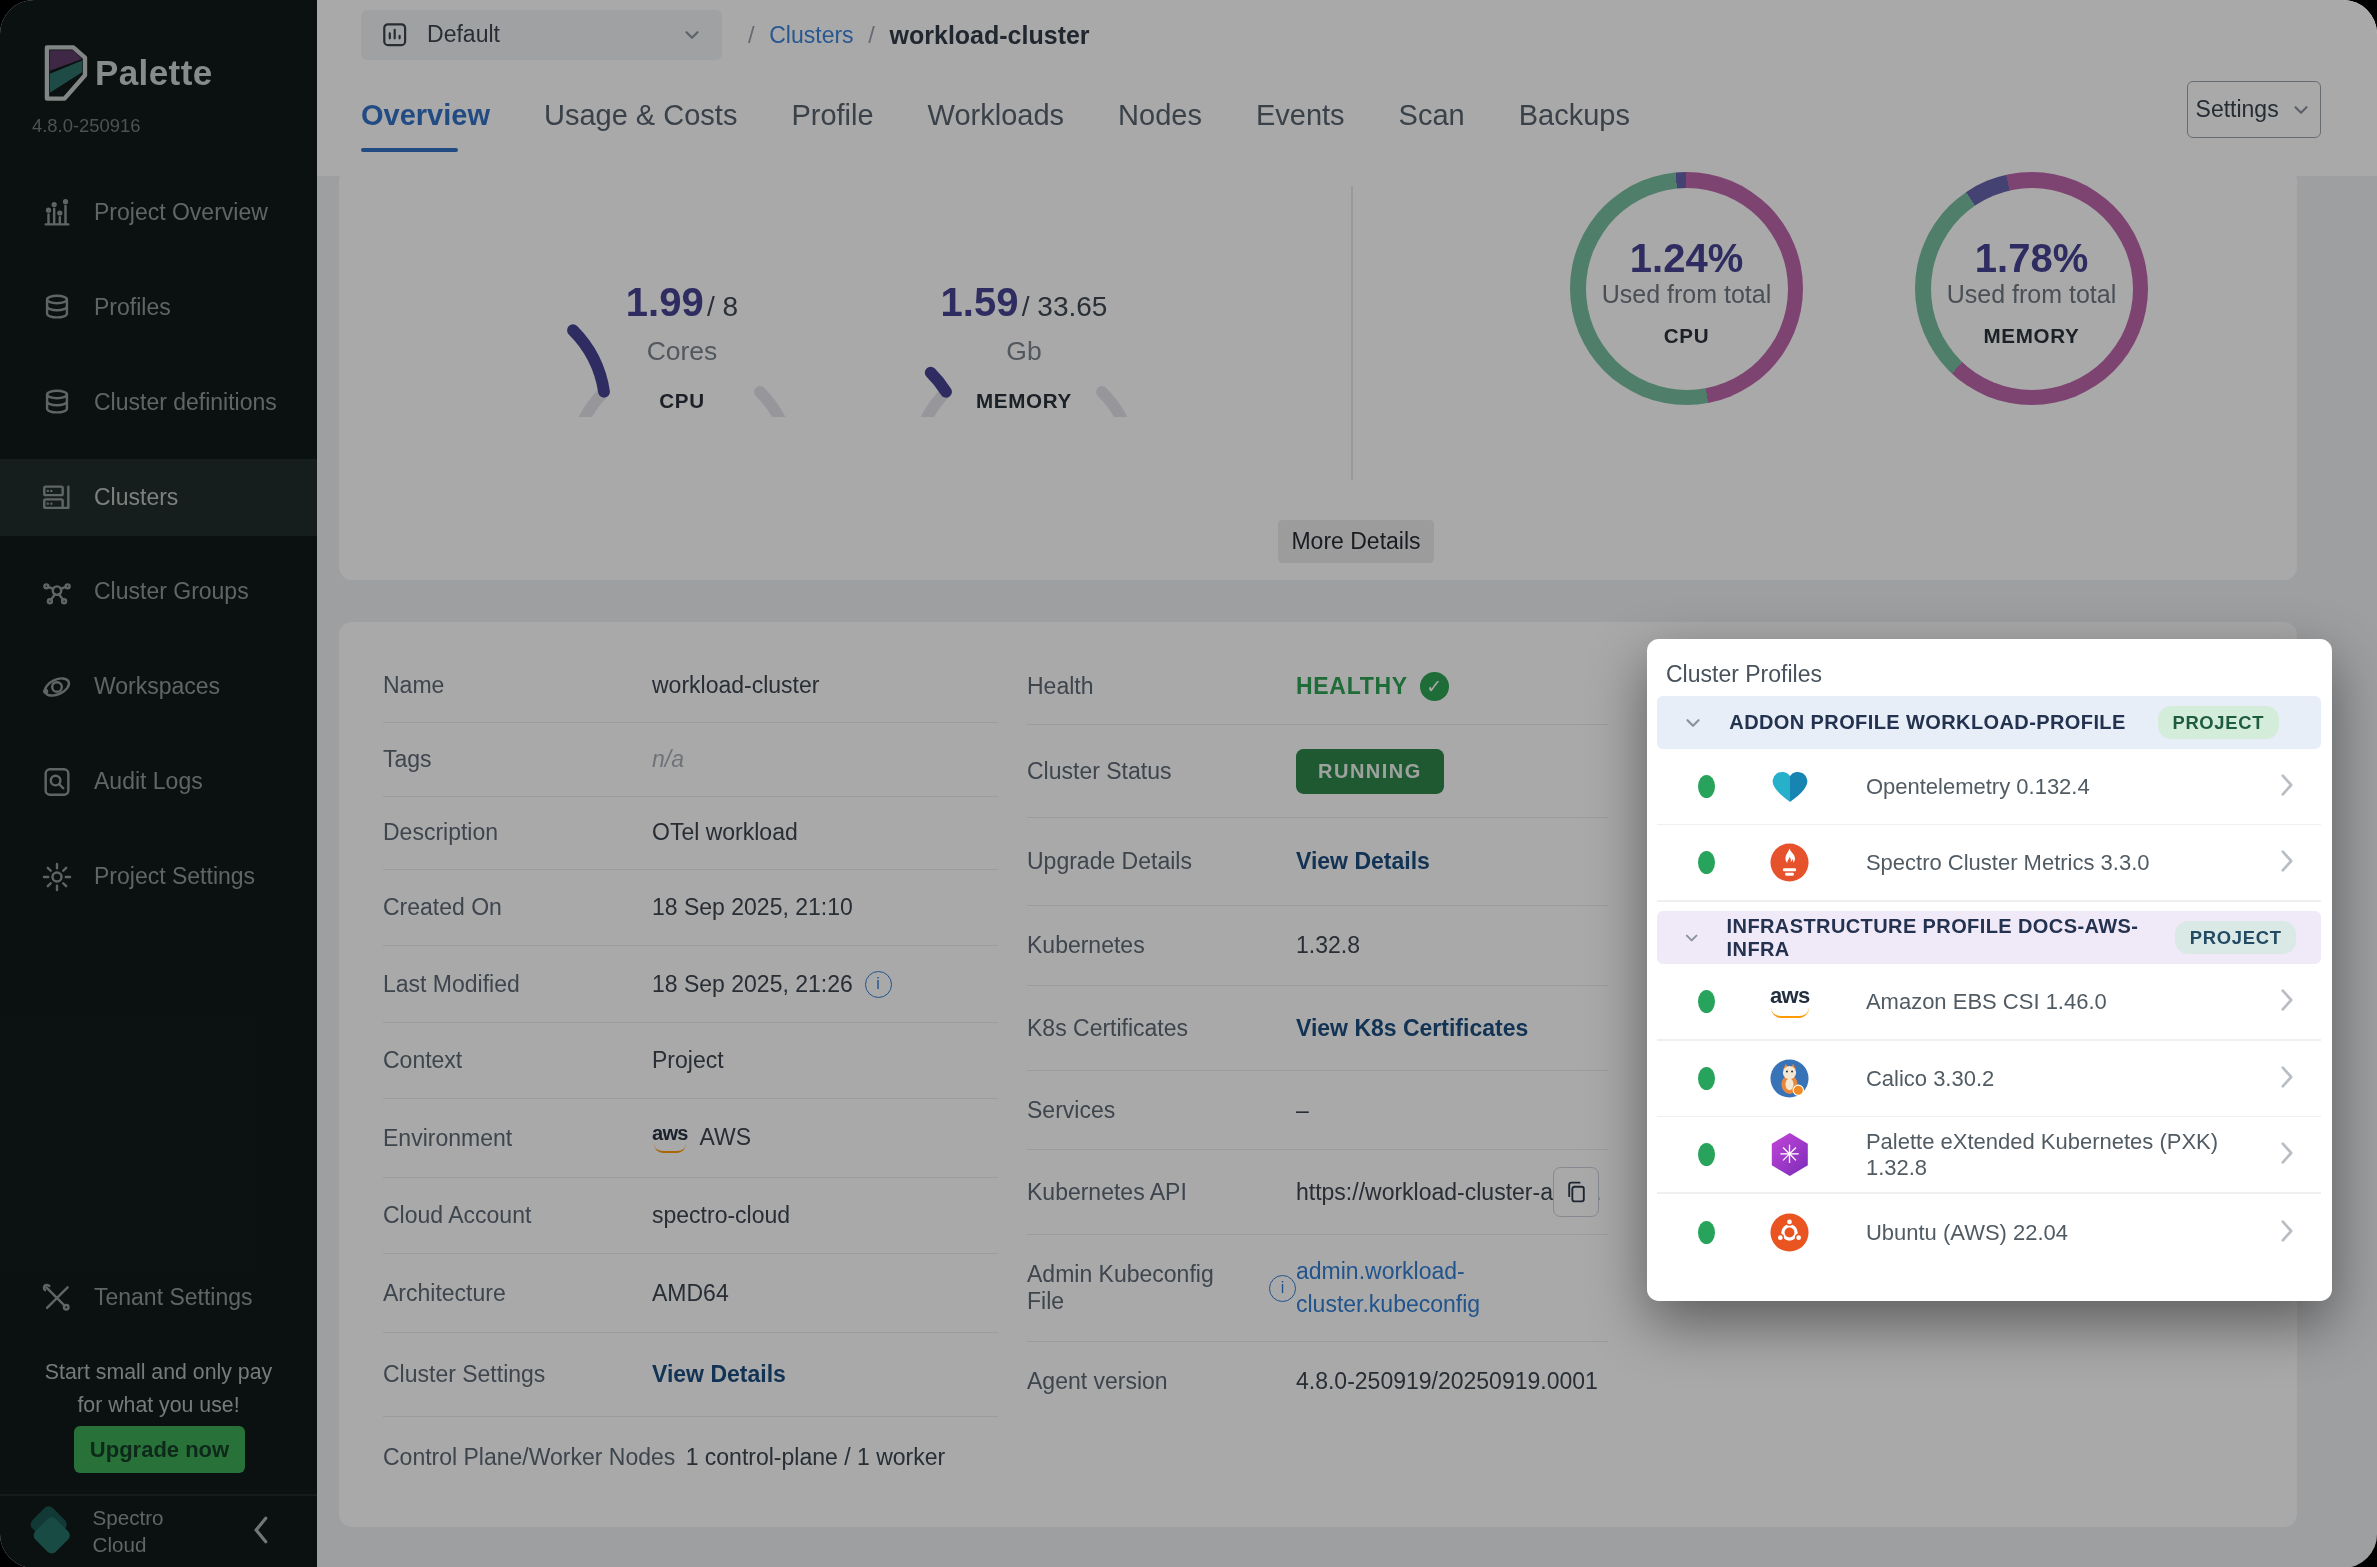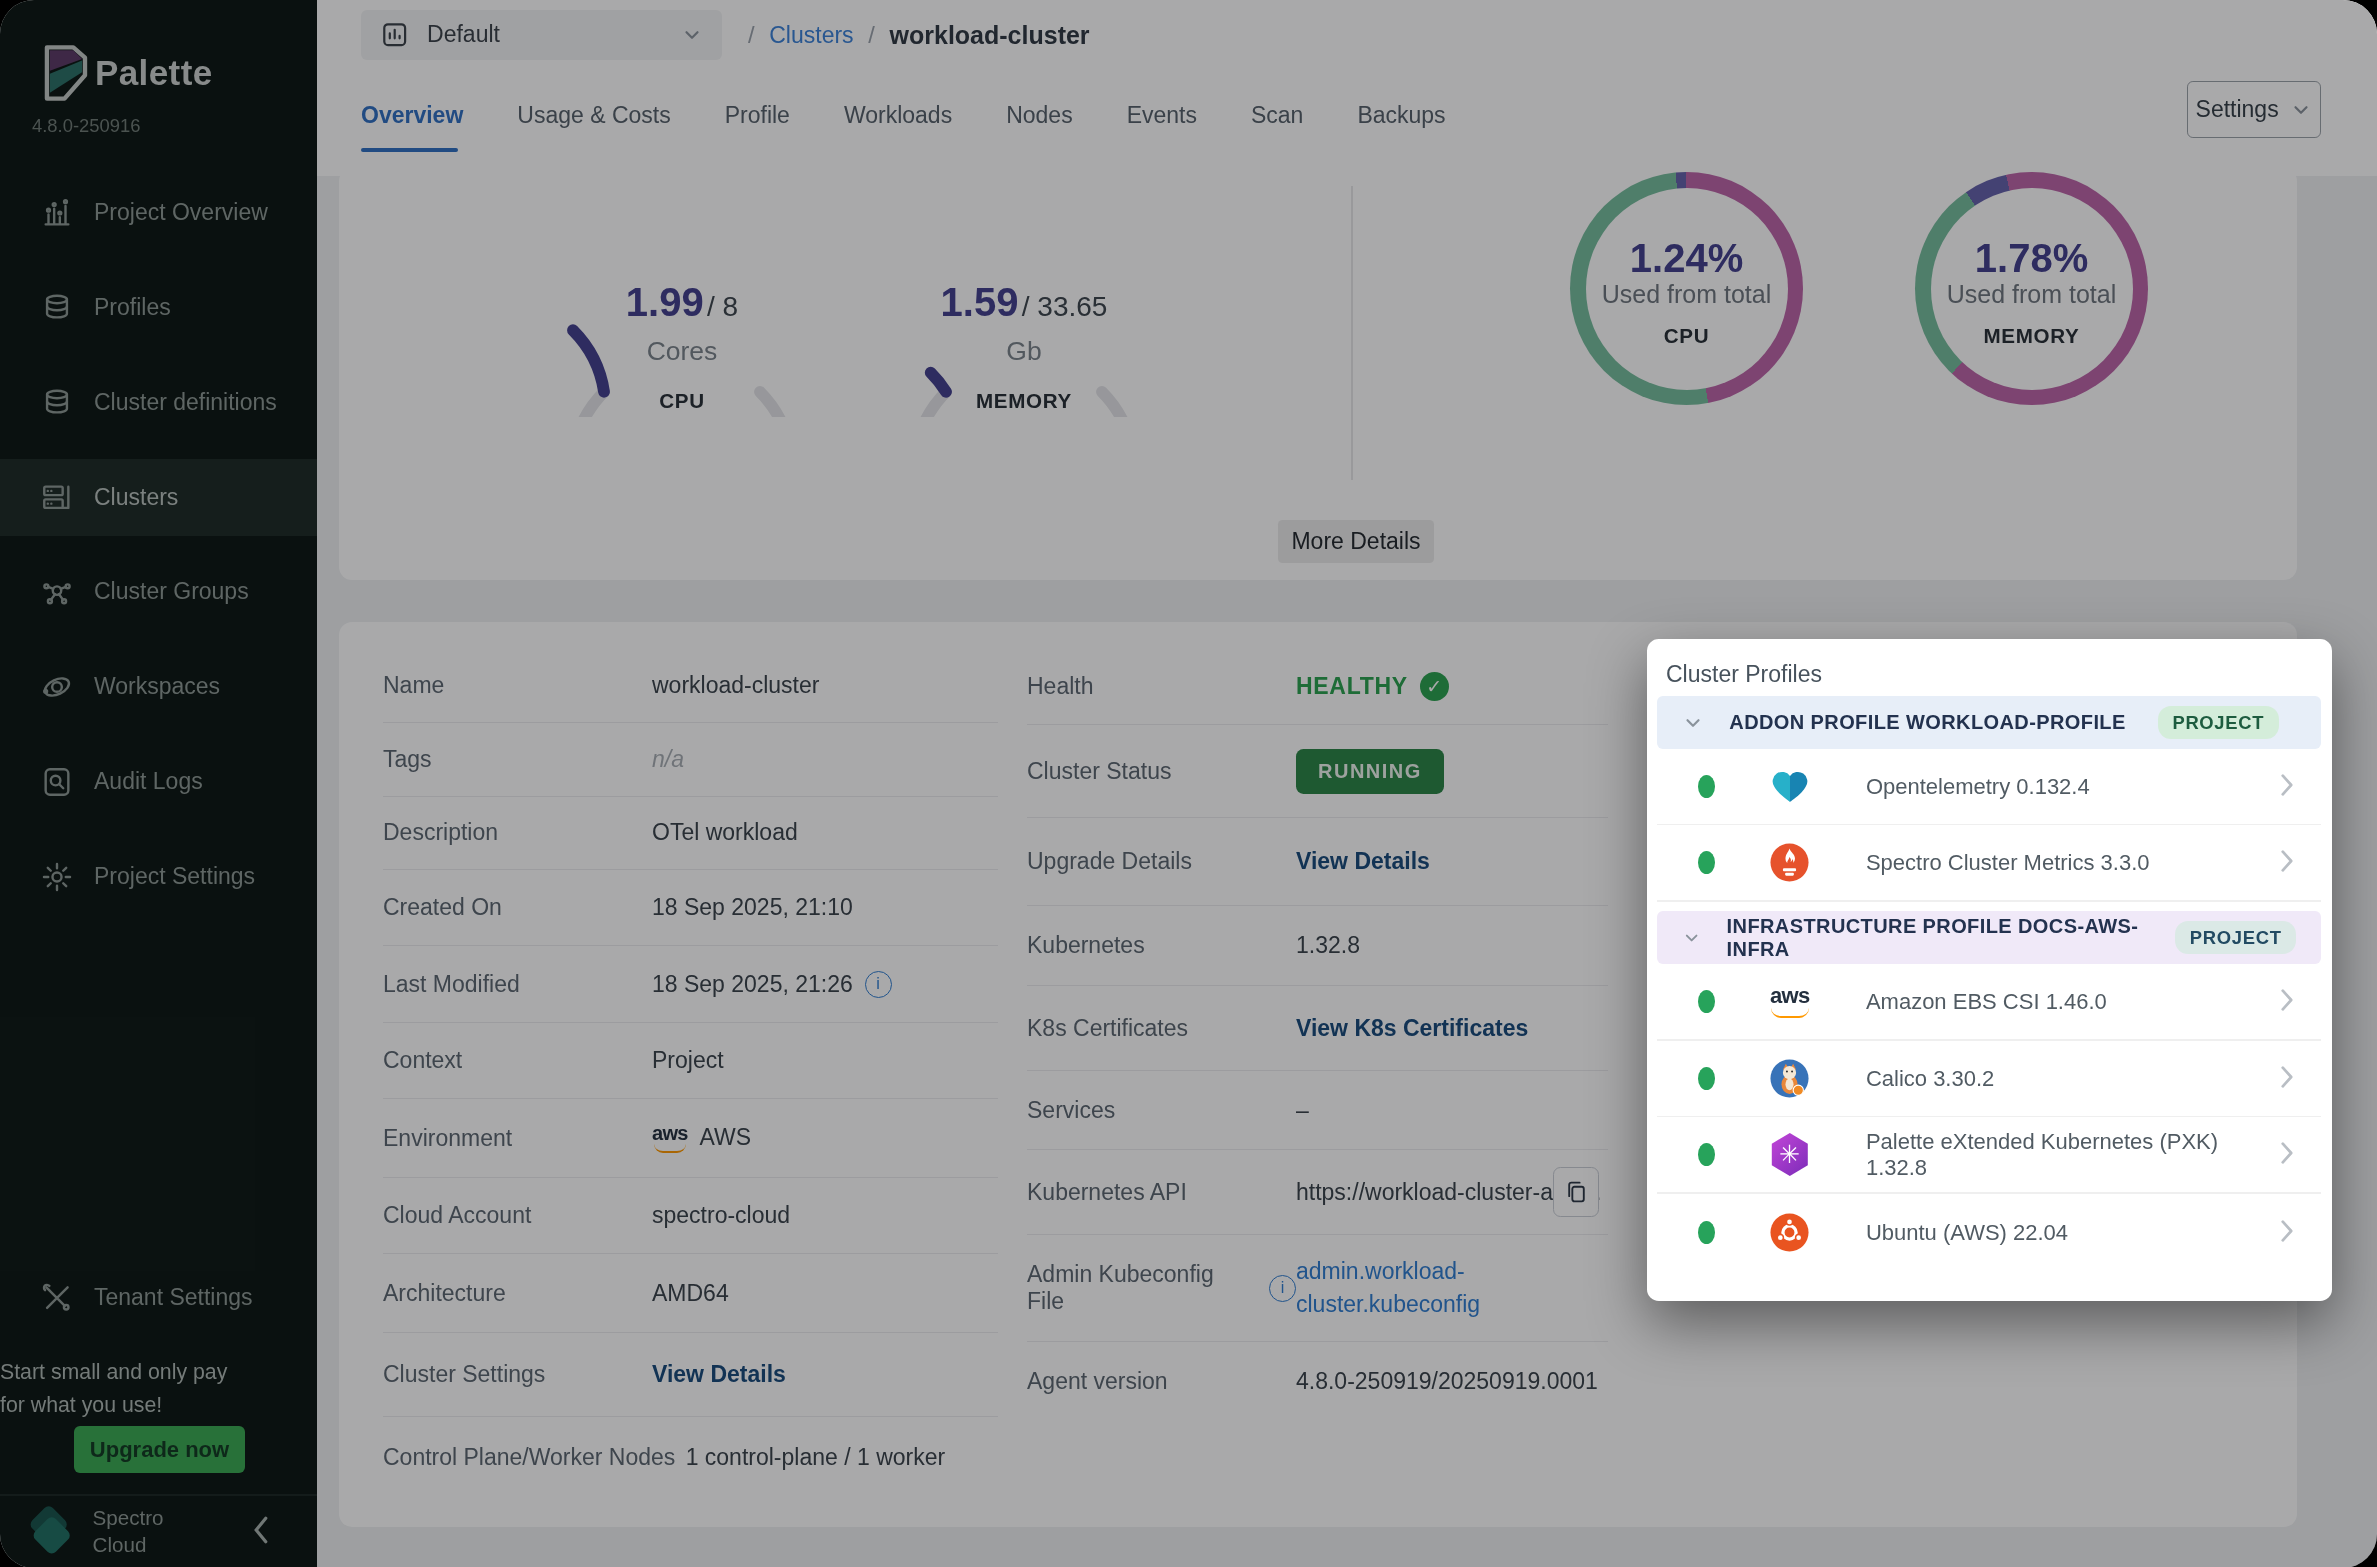--- a/index.html
+++ b/index.html
@@ -8,21 +8,21 @@
   
   .sidebar{position:absolute;left:0;top:0;width:317px;height:100%;background:#0c1613;z-index:2;}
   .brandrow{position:absolute;left:38px;top:43px;display:flex;align-items:center;gap:4px;}
   .plogo{width:53px;height:60px;}
   .brandname{font-size:35px;font-weight:600;color:#ccd2cf;letter-spacing:0.4px;}
   .version{position:absolute;left:32px;top:115px;font-size:18.4px;color:#6f7b76;}
   .navitem{position:absolute;left:0;width:317px;height:77px;display:flex;align-items:center;gap:16px;padding-left:35px;box-sizing:border-box;color:#8d9894;font-size:23px;cursor:pointer;}
   .navitem.sel{background:#1d2a26;color:#b9c2be;}
   .navicon{width:43px;height:43px;flex:none;display:flex;align-items:center;justify-content:center;}
   .navicon svg{width:34px;height:34px;stroke:#8d9894;fill:none;stroke-width:1.7;stroke-linecap:round;stroke-linejoin:round;}
-  .promo{position:absolute;left:0;top:1356px;width:317px;text-align:left;color:#aeb8b4;font-size:21.3px;line-height:1.55;}
+  .promo{position:absolute;left:0;top:1356px;width:317px;text-align:center;color:#aeb8b4;font-size:21.3px;line-height:1.55;}
   .upgradebtn{position:absolute;left:74px;top:1426px;width:171px;height:47px;background:#3aa952;border:none;border-radius:5.9px;color:#123a22;font-size:22px;font-weight:600;display:flex;align-items:center;justify-content:center;cursor:pointer;}
   .sb-divider{position:absolute;left:0;top:1494px;width:317px;height:1.5px;background:#1b2understand724;background:#1b2724;}
   .footrow{position:absolute;left:0;top:1502px;width:317px;height:59px;display:flex;align-items:center;}
   .sclogo{position:relative;width:41px;height:44px;margin-left:31px;flex:none;}
   .sclogo i{position:absolute;width:29.4px;height:29.4px;border-radius:5.9px;transform:rotate(45deg);}
   .sclogo i:nth-child(1){left:2.9px;top:0;background:#17544c;}
   .sclogo i:nth-child(2){left:5.9px;top:11.8px;background:#1f6f63;}
   .foottext{margin-left:20.6px;font-size:20.6px;color:#8d9894;line-height:1.3;}
   .collapse{margin-left:auto;margin-right:43px;cursor:pointer;}
   .collapse svg{width:25px;height:32px;stroke:#a8b2ae;stroke-width:3;fill:none;stroke-linecap:round;}
@@ -33,21 +33,21 @@
   .projpill .chev{margin-left:auto;}
   .chevsvg{width:22px;height:22px;stroke:#8a939c;stroke-width:2.4;fill:none;stroke-linecap:round;stroke-linejoin:round;}
   .crumbs{position:absolute;left:431px;top:0;height:71px;display:flex;align-items:center;gap:14.7px;}
   .slash{font-size:23.6px;color:#9aa2ab;}
   .crumb-link{font-size:23px;color:#3b82d8;cursor:pointer;}
   .crumb-cur{font-size:25px;color:#2e3842;font-weight:600;}
   .topicons{position:absolute;top:0;right:0;height:71px;width:920px;}
   
   .tabsrow{position:absolute;left:317px;top:71px;right:0;height:105px;background:#fff;}
   .tabs{position:absolute;left:44px;top:16px;display:flex;gap:54px;align-items:center;height:56px;}
-  .tab{font-size:23px;color:#55606a;cursor:pointer;white-space:nowrap;}
+  .tab{font-size:29px;color:#55606a;cursor:pointer;white-space:nowrap;}
   .tab.active{color:#2e6fc2;font-weight:600;}
   .tabline{position:absolute;left:44px;top:77px;width:97px;height:4.4px;background:#2e6fc2;border-radius:2.2px;}
   .settingsbtn{position:absolute;right:56px;top:10.3px;width:134px;height:57px;border:1.5px solid #9aa1a8;border-radius:5.9px;background:transparent;display:flex;align-items:center;justify-content:center;gap:11.8px;font-size:23px;color:#353f48;cursor:pointer;}
   
   .card{position:absolute;background:#fff;border-radius:13.2px;}
   .card-top{left:339px;top:168px;width:1958px;height:412px;}
   .vdiv{position:absolute;left:1012px;top:17.7px;width:1.5px;height:294px;background:#e6e7e9;}
   .gauge{position:absolute;width:250px;height:221px;}
   .gtxt{position:absolute;width:250px;text-align:center;}
   .g-val{font-size:40px;font-weight:700;color:#43408e;}

